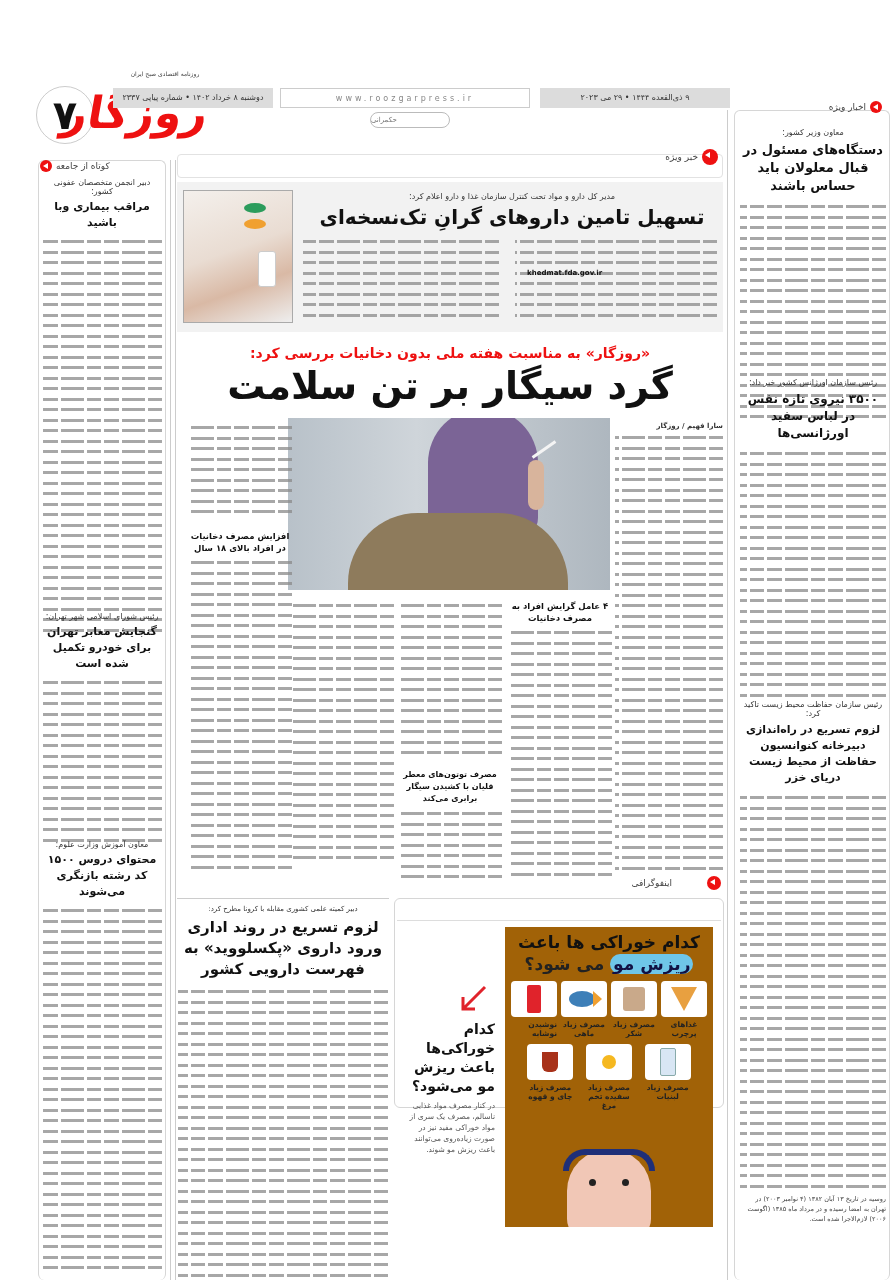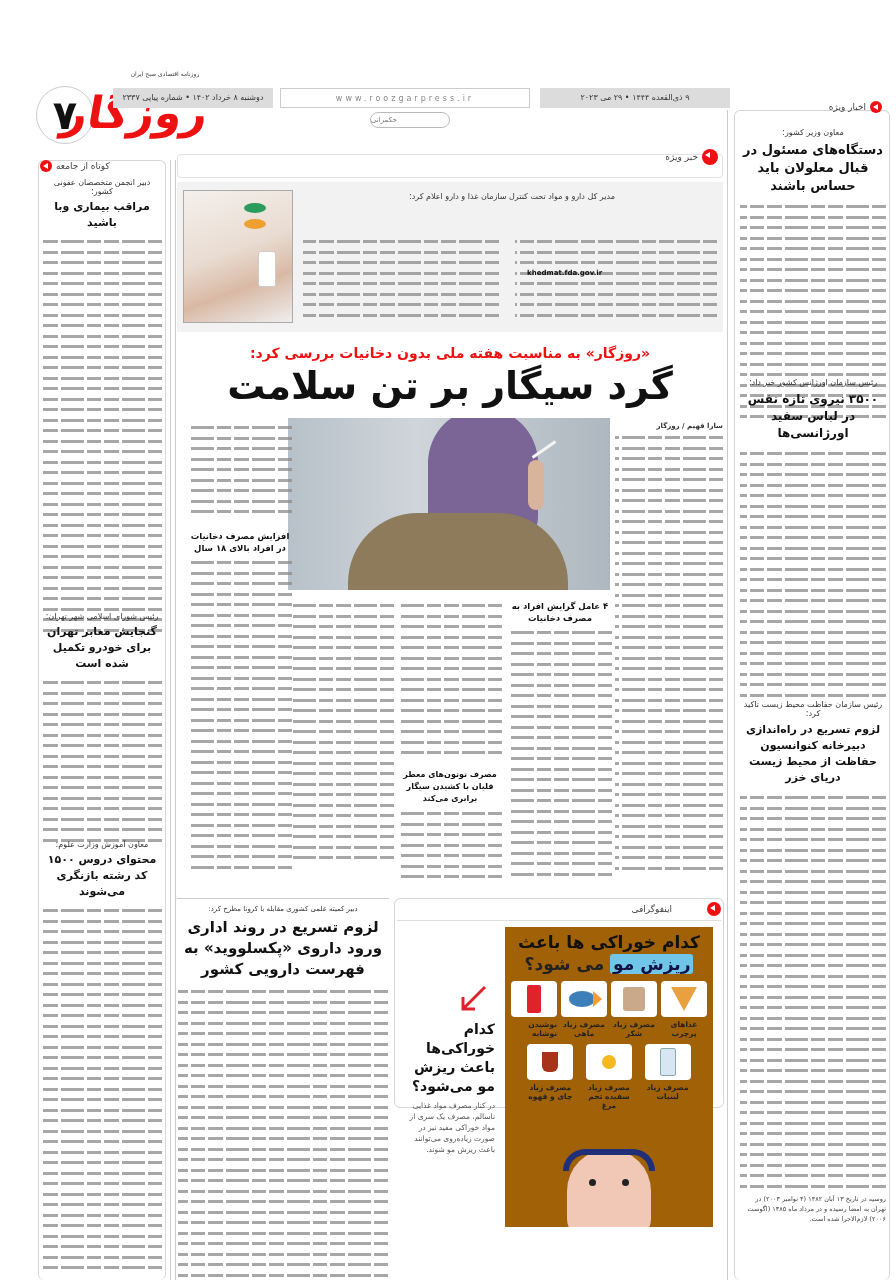--- a/index.html
+++ b/index.html
@@ -268,20 +268,21 @@
   <span class="red-dot" style="width:16px;height:16px"></span>
   <span>خبر ویژه</span>
 </div>
 <div class="abs" style="left:177px;top:182px;width:546px;height:150px;background:#f2f2f2">
   <div class="abs" style="left:6px;top:8px;width:110px;height:133px;border:1px solid #aaa;background:linear-gradient(160deg,#f4f0ec 0%,#e9dcd2 45%,#d9b9a5 70%,#eee 100%)">
     <div class="abs" style="left:60px;top:12px;width:22px;height:10px;border-radius:50%;background:#2c9c5c"></div>
     <div class="abs" style="left:60px;top:28px;width:22px;height:10px;border-radius:50%;background:#f0a030"></div>
     <div class="abs" style="left:74px;top:60px;width:18px;height:36px;border-radius:3px;background:#fff;border:1px solid #ccc"></div>
   </div>
   <div class="abs kicker" style="left:130px;top:10px;width:410px">مدیر کل دارو و مواد تحت کنترل سازمان غذا و دارو اعلام کرد:</div>
+  <div class="abs head" style="left:130px;top:22px;width:410px;font-size:20px;line-height:26px">تسهیل تامین داروهای گرانِ تک‌نسخه‌ای</div>
   <div class="abs filler" style="left:126px;top:54px;width:196px;height:90px">
     <span></span>
       <span></span>
       <span></span>
       <span></span>
       <span></span>
       <span></span>
       <span></span>
       <span></span>
   </div>
@@ -518,38 +519,38 @@
       <span></span>
       <span></span>
       <span></span>
       <span></span>
       <span></span>
       <span></span>
   </div>
 </div>
 
 <div class="abs col-border" style="left:394px;top:898px;width:330px;height:210px;border-radius:6px"></div>
-<div class="abs section-tab" style="right:175px;top:902px;gap:35px;">
+<div class="abs section-tab" style="right:175px;top:876px;gap:35px;">
   <span class="red-dot" style="width:14px;height:14px"></span>
   <span>اینفوگرافی</span>
 </div>
 <div class="abs" style="left:397px;top:920px;width:324px;height:0;border-top:1px solid #ddd"></div>
 
 <div class="abs" style="left:405px;top:985px;width:90px;height:30px">
   <svg width="40" height="30" viewBox="0 0 40 30">
       <path d="M30 2 L8 24 M8 12 L8 24 L20 24" stroke="#e0232b" stroke-width="3" fill="none"></path>
     </svg>
 </div>
 <div class="abs head" style="left:400px;top:1020px;width:95px;text-align:right;font-size:14px;line-height:19px">کدام خوراکی‌ها باعث ریزش مو می‌شود؟</div>
 <div class="abs" style="left:400px;top:1100px;width:95px;font-size:7.5px;line-height:11px;color:#555;text-align:right">در کنار مصرف مواد غذایی ناسالم، مصرف یک سری از مواد خوراکی مفید نیز در صورت زیاده‌روی می‌توانند باعث ریزش مو شوند.</div>
 
 <div class="abs" style="left:505px;top:927px;width:208px;height:300px;background:#a16207;overflow:hidden">
   <div class="head" style="font-size:17px;line-height:22px;margin-top:4px">کدام خوراکی ها باعث</div>
   <div style="text-align:center;font-size:17px;font-weight:bold;line-height:22px">
-    <span style="background:#6fc6e8;color:#114;padding:0 3px;border-radius:3px">ریزش مو</span>
+    <span style="background:#6fc6e8;color:#114;padding:0 3px;border-radius:10px">ریزش مو</span>
     <span>می شود؟</span>
   </div>
   <div style="display:flex;justify-content:space-around;margin-top:6px;padding:0 4px">
     <div style="width:46px;text-align:center">
         <div style="height:36px;background:#fff;border-radius:4px;position:relative">
           <div style="position:absolute;left:10px;top:6px;border-left:13px solid transparent;border-right:13px solid transparent;border-top:24px solid #e8a040"></div>
         </div>
         <div style="font-size:7.5px;font-weight:bold;line-height:9px;margin-top:3px">غذاهای پرچرب</div>
       </div>
     <div style="width:46px;text-align:center">

